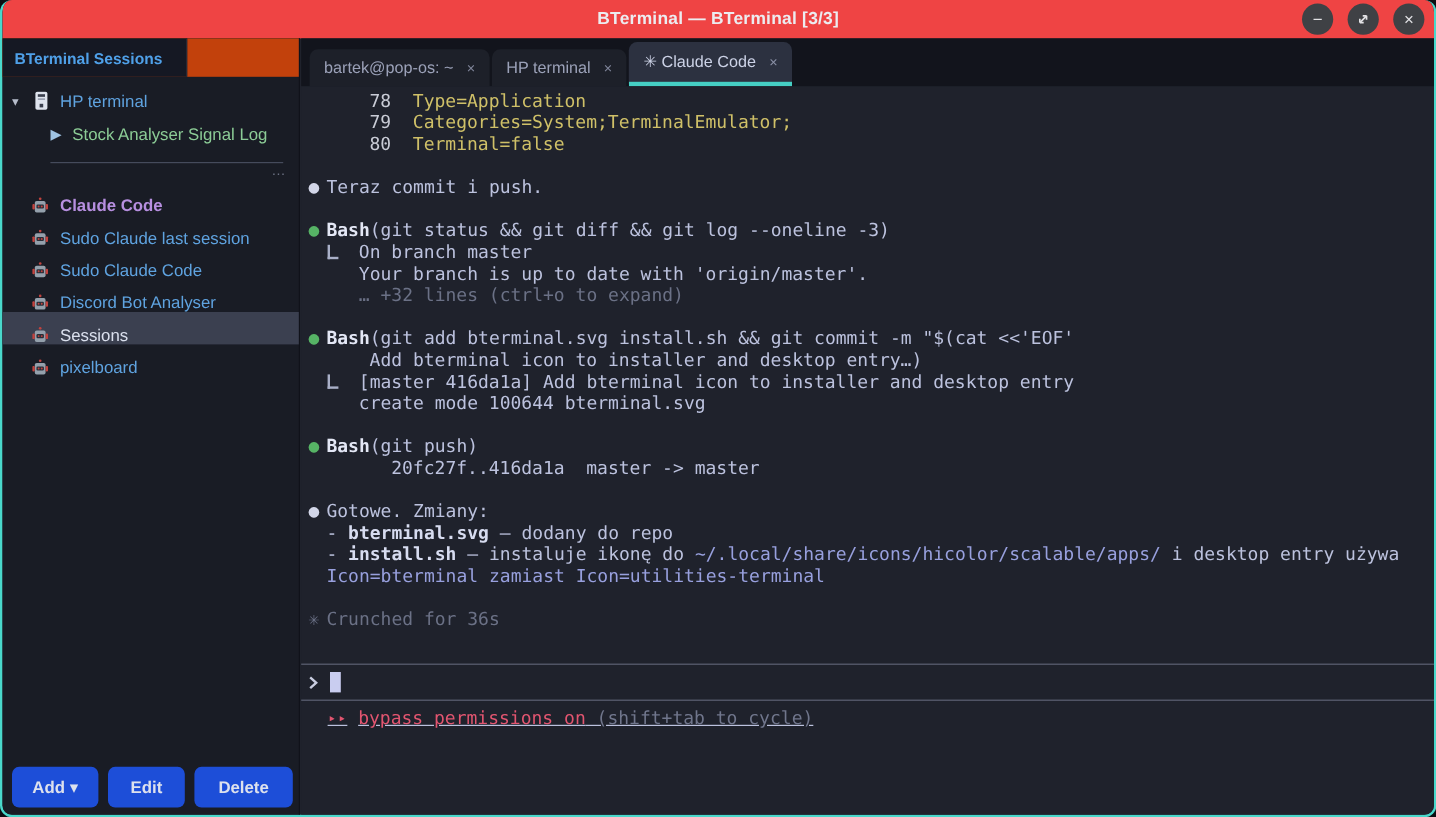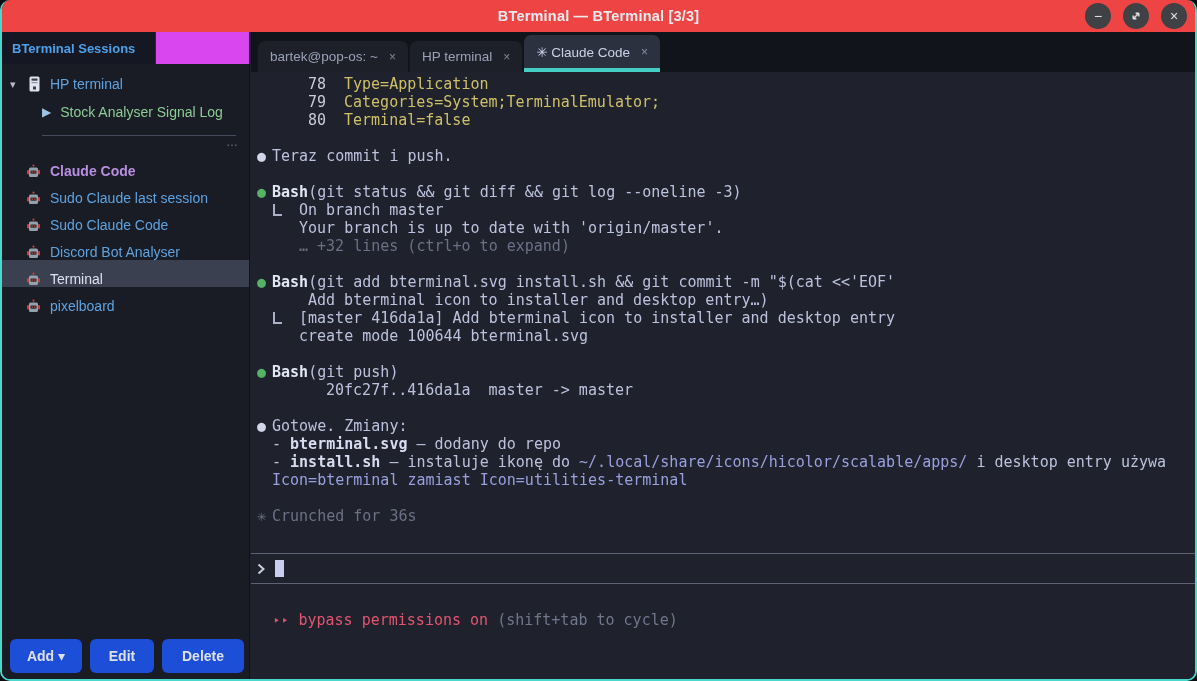--- a/index.html
+++ b/index.html
@@ -19,21 +19,21 @@
   .winbtns{ position:absolute; right:8px; top:3px; display:flex; gap:12px; }
   .winbtn{
     width:26px; height:26px; border-radius:50%; background:#3f4145; color:#e3e3e6;
     display:flex; align-items:center; justify-content:center; font-size:14px; cursor:default;
   }
   
   .sidebar{
     position:absolute; top:32px; left:0; width:248px; bottom:0;
     background:#191c25; border-right:1px solid #10121a;
   }
-  .sb-header{ height:32px; display:flex; background:#d946ef; }
+  .sb-header{ height:32px; display:flex; background:#c2410c; }
   .sb-header .hdr-tab{
     width:154px; height:32px; background:#151823; display:flex; align-items:center;
     padding-left:10px; border-right:1px solid #262a36;
   }
   .sb-header .hdr-tab span{ color:#4fa0e8; font-weight:bold; font-size:13px; }
   .tree{ padding-top:6px; }
   .trow{ height:28px; display:flex; align-items:center; font-size:14px; cursor:default; }
   .trow .caret{ width:16px; margin-left:8px; color:#b6bccb; font-size:11px; }
   .pcicon{ width:13px; height:16px; margin-right:9px; margin-left:2px; }
   .trow .blue{ color:#5fa3e0; }
@@ -93,21 +93,21 @@
   .conn{
     display:inline-block; width:9px; height:12px; margin-left:19px; margin-right:17px;
     border-left:2px solid #a9b0c8; border-bottom:2px solid #a9b0c8; transform:translateY(1px);
   }
   .inputbox{
     margin-top:28px; height:31px; border-top:1px solid #5c6274; border-bottom:1px solid #5c6274;
     display:flex; align-items:center; padding-left:5px;
   }
   .chev{ display:flex; align-items:center; }
   .cursor{ display:inline-block; width:9px; height:17px; background:#c9cdf0; margin-left:9px; }
-  .statusline{ margin-top:27px; height:18px; line-height:18px; white-space:pre; padding-left:22px; }
+  .statusline{ margin-top:5px; height:18px; line-height:18px; white-space:pre; padding-left:22px;text-decoration:underline; }
   .pink{ color:#e25570; }
   .dim2{ color:#70768c; }
   .arrows{ font-size:12px; letter-spacing:1px; margin-right:9px; }
 </style>
 </head>
 <body>
 
 <div class="window">
 
   <div class="titlebar">
@@ -209,21 +209,21 @@
       <div class="srow selected">
         <svg class="boticon" width="15" height="15" viewBox="0 0 15 15">
           <circle cx="7.5" cy="1.6" r="1.1" fill="#c2433f"></circle>
             <rect x="3" y="3.4" width="9" height="9.6" rx="1.6" fill="#94a0ac"></rect>
             <rect x="1" y="6" width="2" height="4.6" rx="0.8" fill="#c2433f"></rect>
             <rect x="12" y="6" width="2" height="4.6" rx="0.8" fill="#c2433f"></rect>
             <rect x="4.4" y="6.4" width="6.2" height="3.4" rx="1" fill="#2a2e38"></rect>
             <circle cx="6.2" cy="8.1" r="0.8" fill="#c2433f"></circle>
             <circle cx="8.8" cy="8.1" r="0.8" fill="#c2433f"></circle>
         </svg>
-        <span class="lbl">Terminal</span>
+        <span class="lbl">Sessions</span>
       </div>
       <div class="srow">
         <svg class="boticon" width="15" height="15" viewBox="0 0 15 15">
           <circle cx="7.5" cy="1.6" r="1.1" fill="#c2433f"></circle>
             <rect x="3" y="3.4" width="9" height="9.6" rx="1.6" fill="#94a0ac"></rect>
             <rect x="1" y="6" width="2" height="4.6" rx="0.8" fill="#c2433f"></rect>
             <rect x="12" y="6" width="2" height="4.6" rx="0.8" fill="#c2433f"></rect>
             <rect x="4.4" y="6.4" width="6.2" height="3.4" rx="1" fill="#2a2e38"></rect>
             <circle cx="6.2" cy="8.1" r="0.8" fill="#c2433f"></circle>
             <circle cx="8.8" cy="8.1" r="0.8" fill="#c2433f"></circle>

